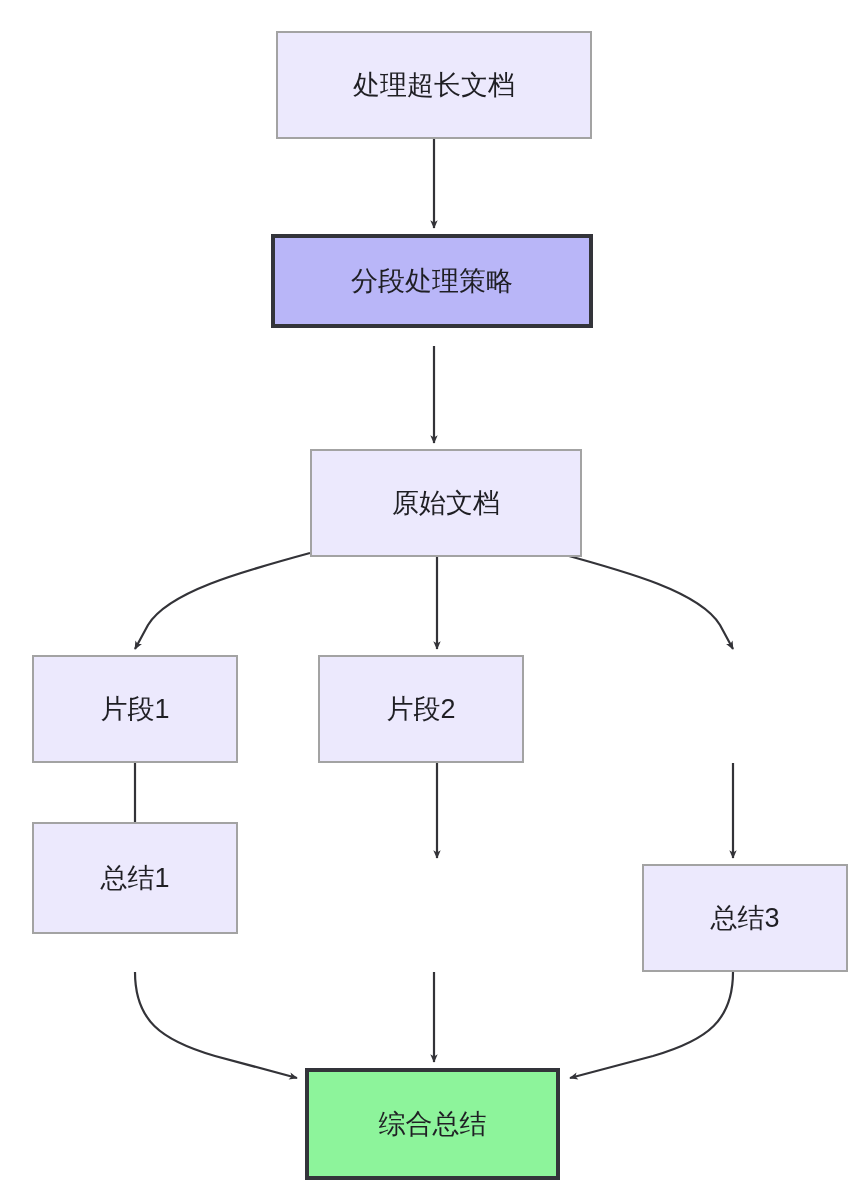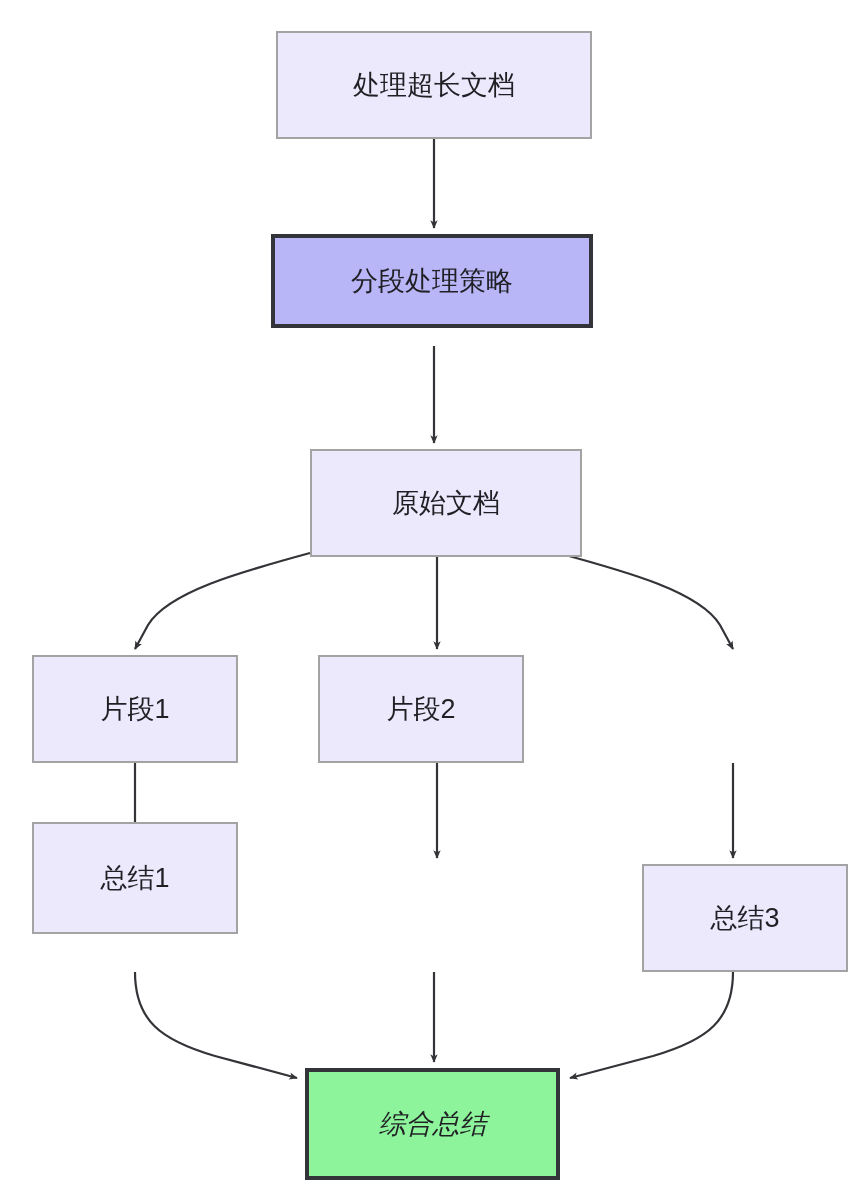--- a/index.html
+++ b/index.html
@@ -51,21 +51,20 @@
     border: 4px solid #33343a;
     color: #1f1f24;
     font-size: 27px;
   }
   
   .node-final {
     background: #8df49b;
     border: 4px solid #33343a;
     color: #1f1f24;
     font-size: 27px;
-    font-style: italic;
   }
 </style>
 </head>
 <body>
 
 <div id="flowchart-canvas">
 
   <svg id="edge-layer" viewBox="0 0 852 1196" xmlns="http://www.w3.org/2000/svg">
     <defs>
       <marker id="arrowhead" markerWidth="10" markerHeight="10" refX="8.2" refY="4" orient="auto" markerUnits="userSpaceOnUse">

